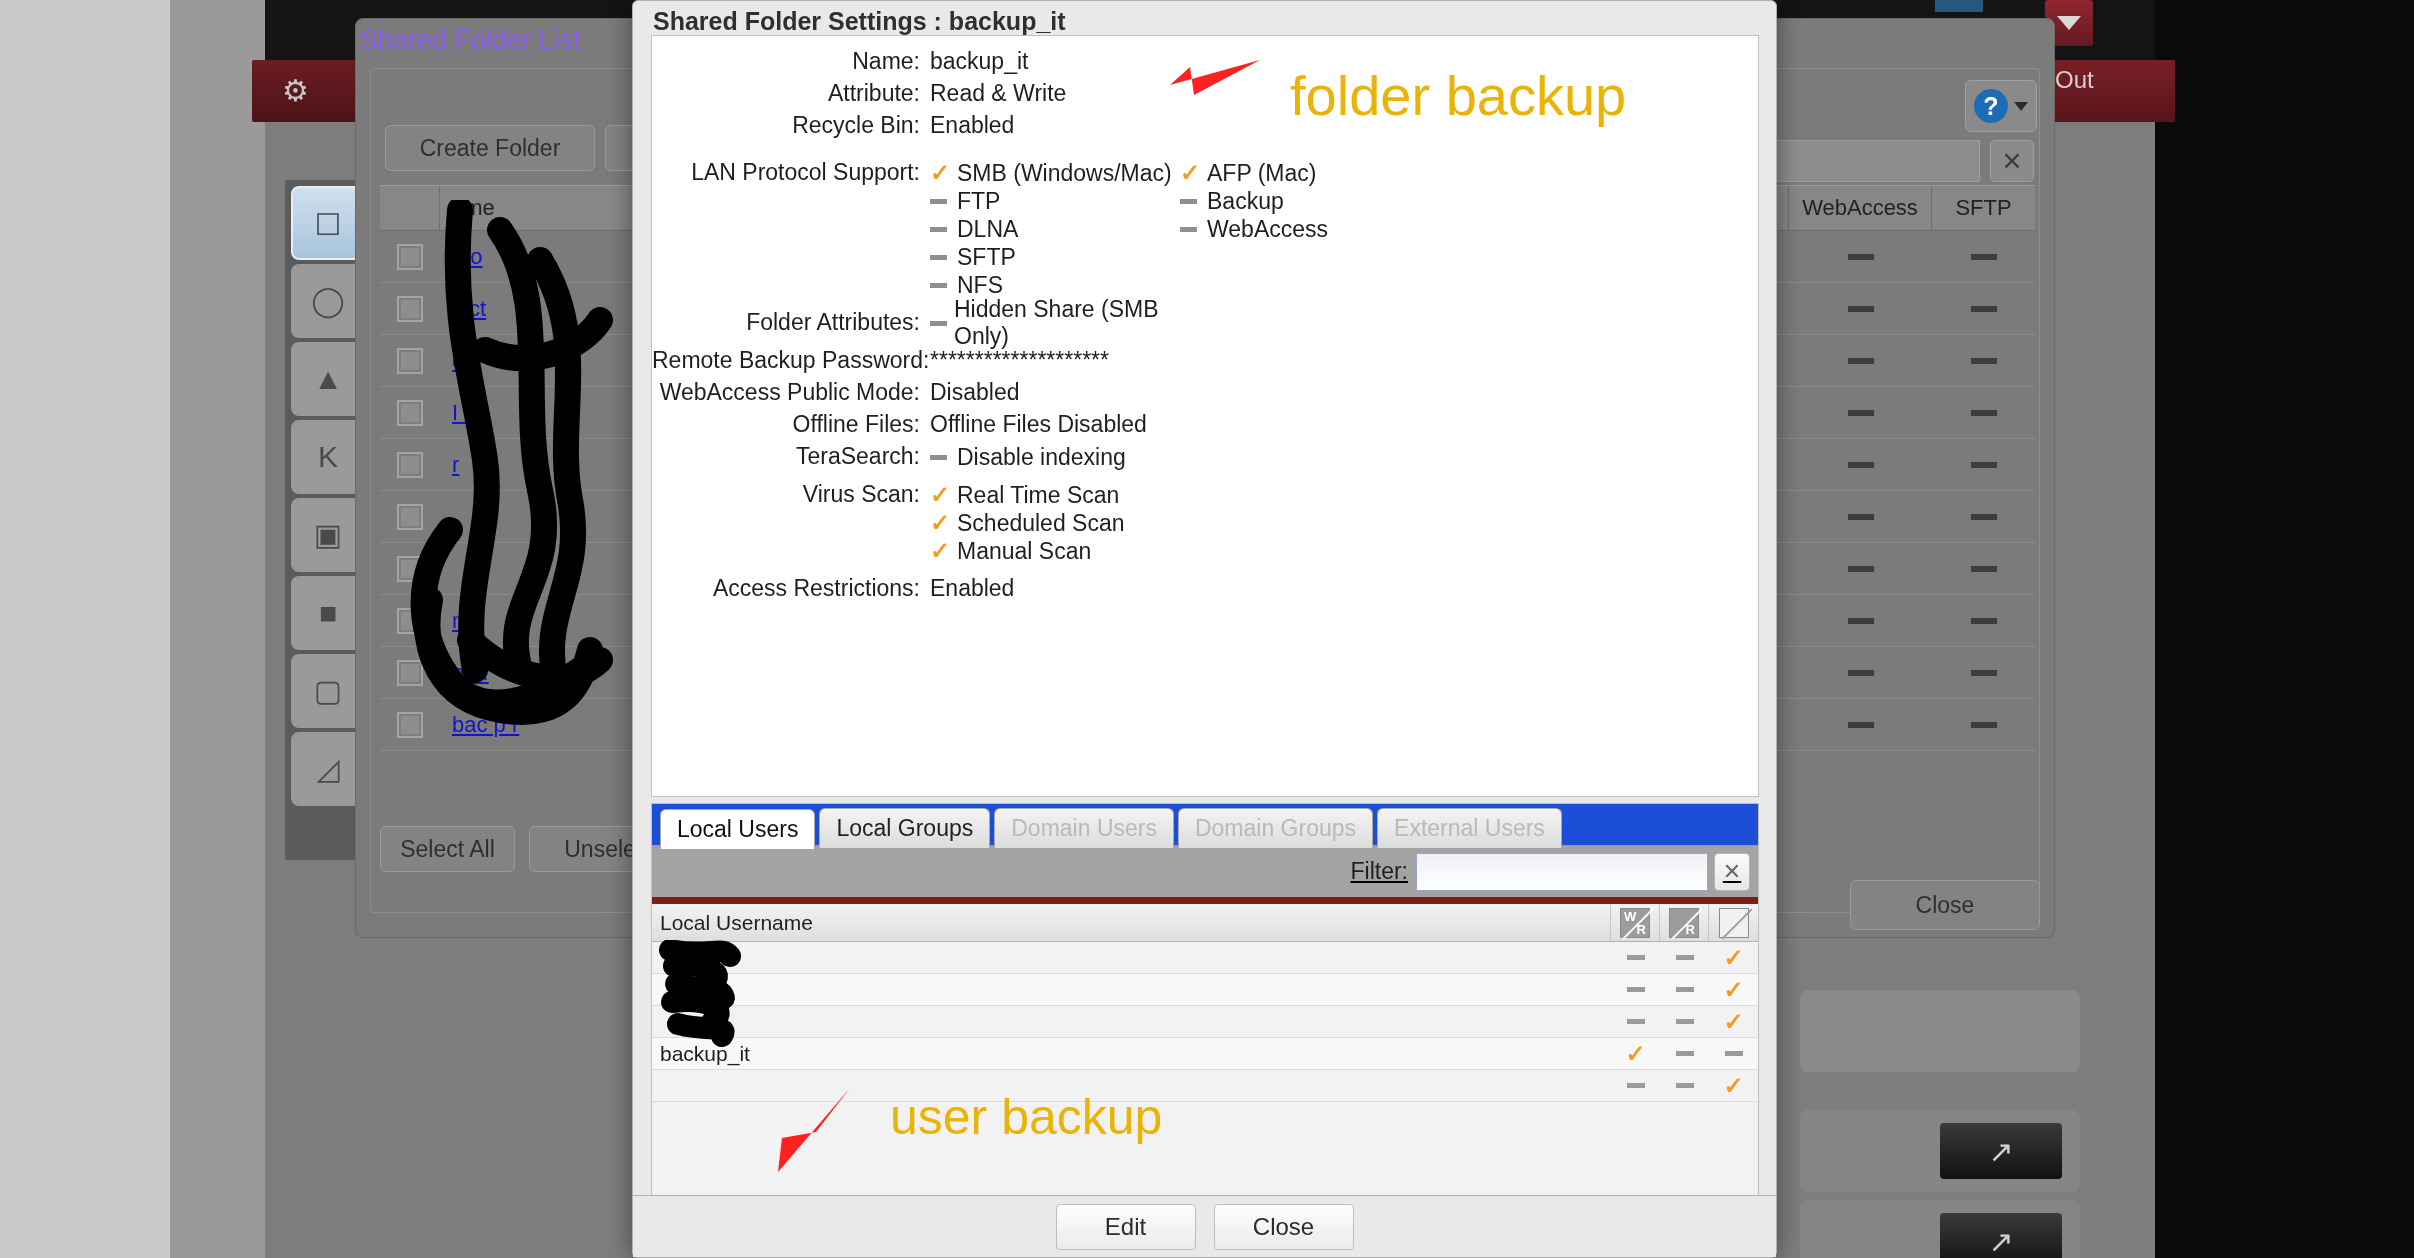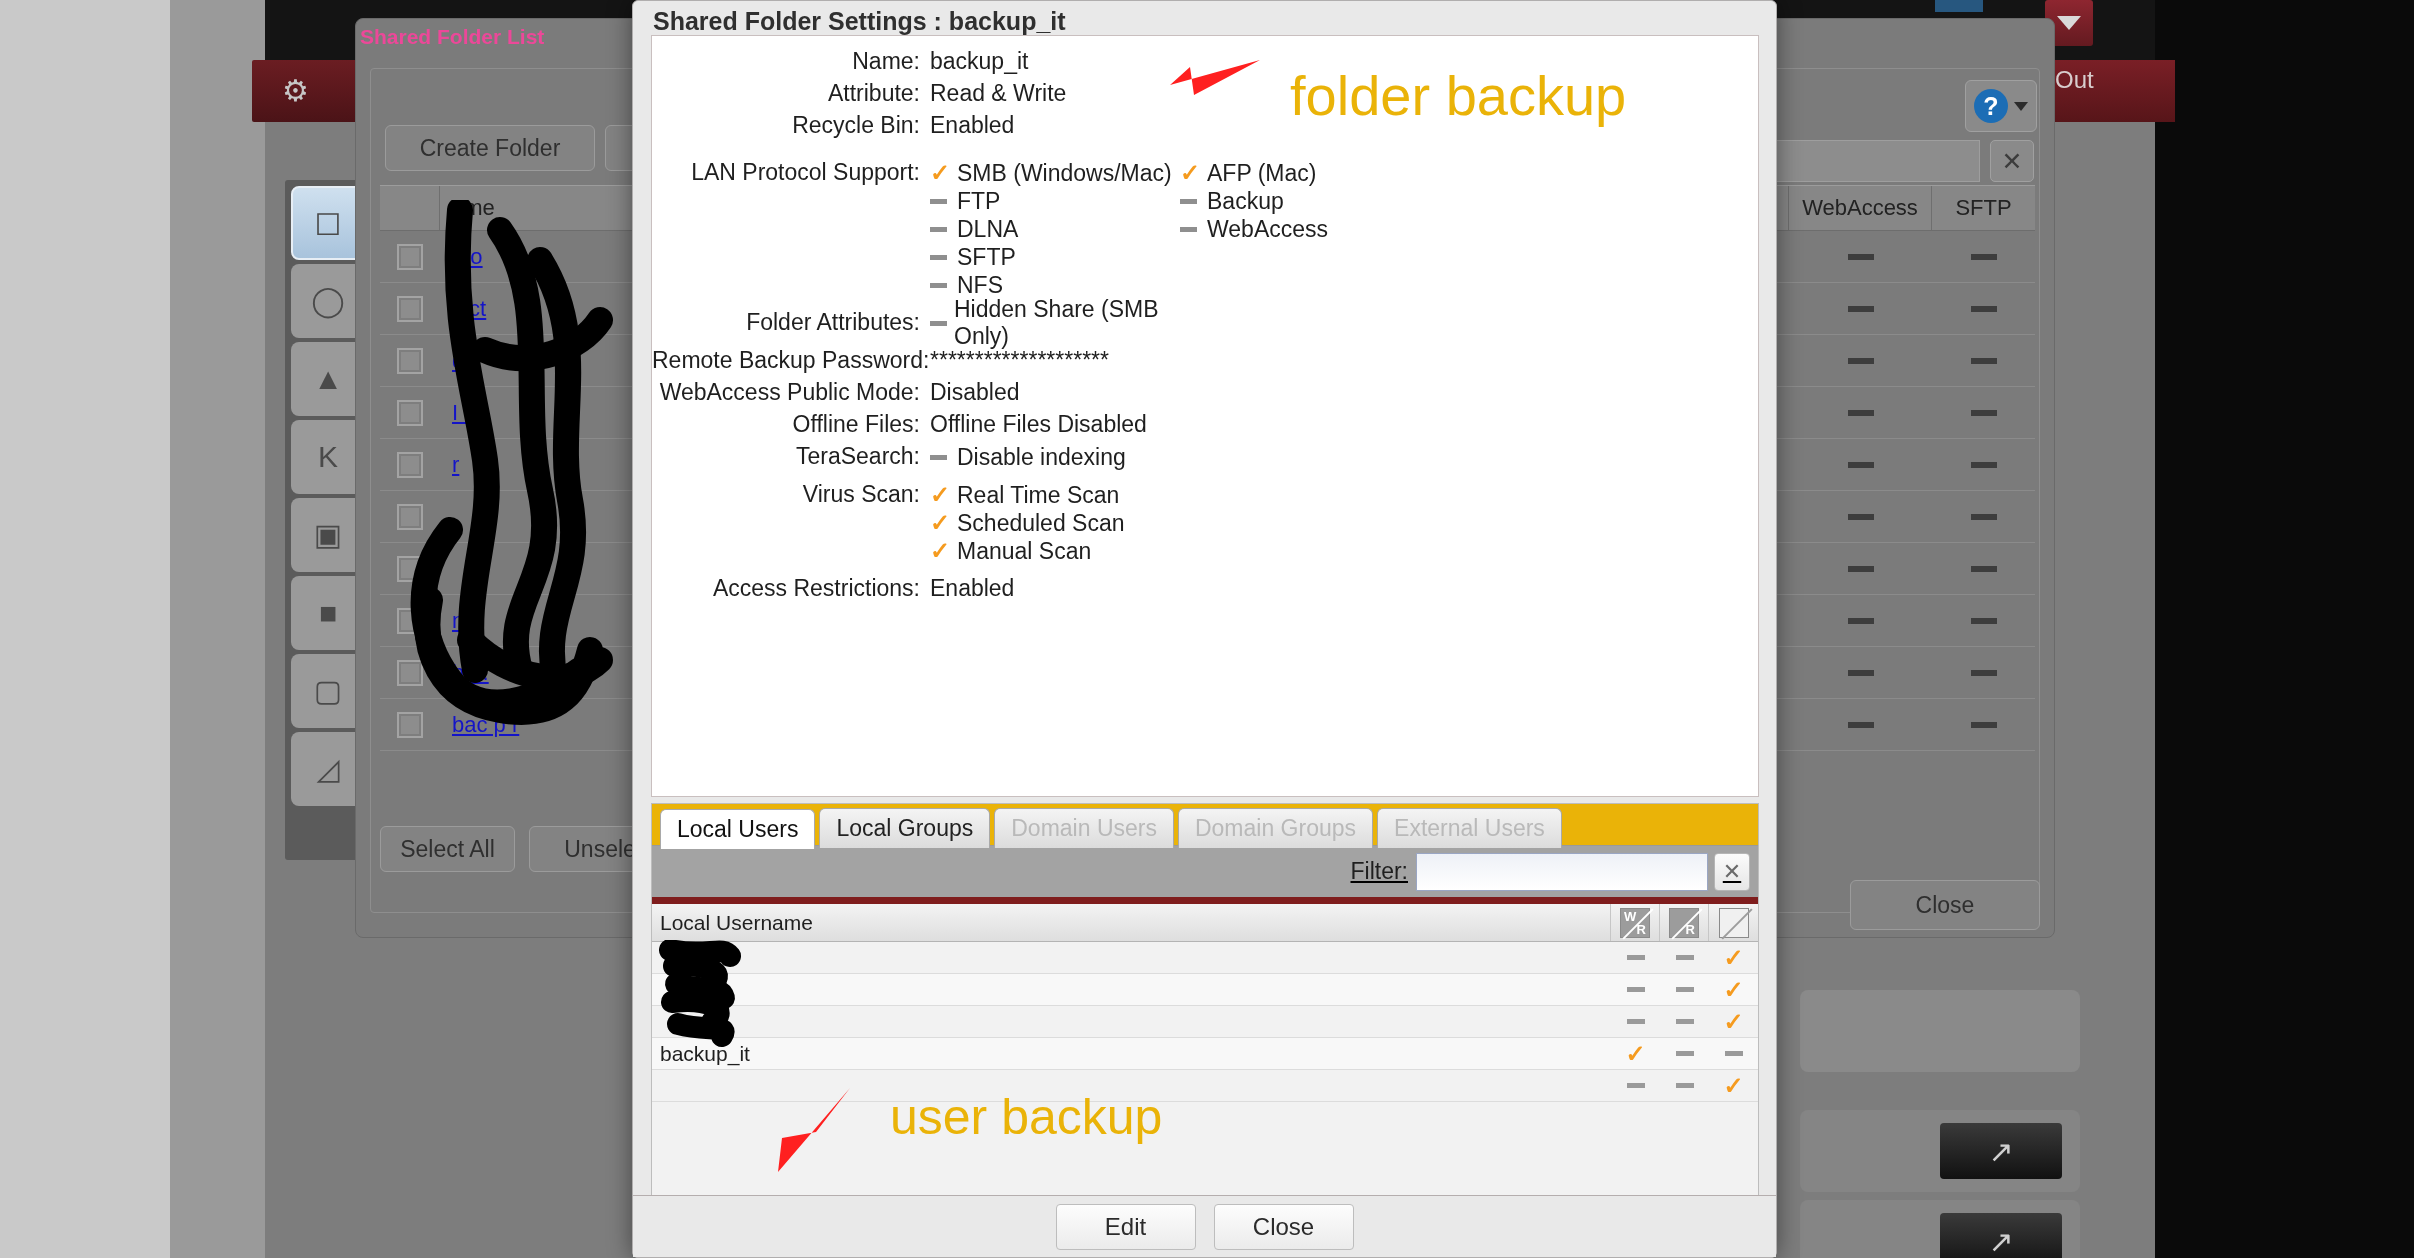--- a/index.html
+++ b/index.html
@@ -102,21 +102,21 @@
   
   .sfl-window {
     position: absolute;
     left: 355px; top: 18px; width: 1700px; height: 920px;
     background: #7b7b7b;
     border: 1px solid #6a6a6a;
     border-radius: 8px;
   }
   .sfl-title {
     position: absolute; left: 360px; top: 25px;
-    font-size: 21px; font-weight: bold; color: #ec4899;
+    font-size: 27px; font-weight: normal; color: #8b5cf6;
     filter: blur(0.35px);
   }
   .sfl-inner {
     position: absolute; left: 370px; top: 68px;
     width: 1670px; height: 845px;
     border: 1px solid #8e8e8e;
     border-radius: 4px;
   }
   .sfl-btn {
     position: absolute;
@@ -280,21 +280,21 @@
   
   .tabs-wrap {
     position: absolute; left: 18px; top: 802px;
     width: 1108px; height: 420px;
     background: #f2f2f2;
     border: 1px solid #bdbdbd;
   }
   .tabstrip {
     display: flex; height: 42px;
     padding-left: 8px; padding-top: 4px;
-    background: #eab308;
+    background: #1d4ed8;
     border-bottom: 1px solid #9a9a9a;
   }
   .tab {
     height: 40px;
     padding: 0 16px;
     display: flex; align-items: center;
     font-size: 23px;
     background: linear-gradient(#f4f4f4, #dcdcdc);
     border: 1px solid #a9a9a9;
     border-bottom: none;

